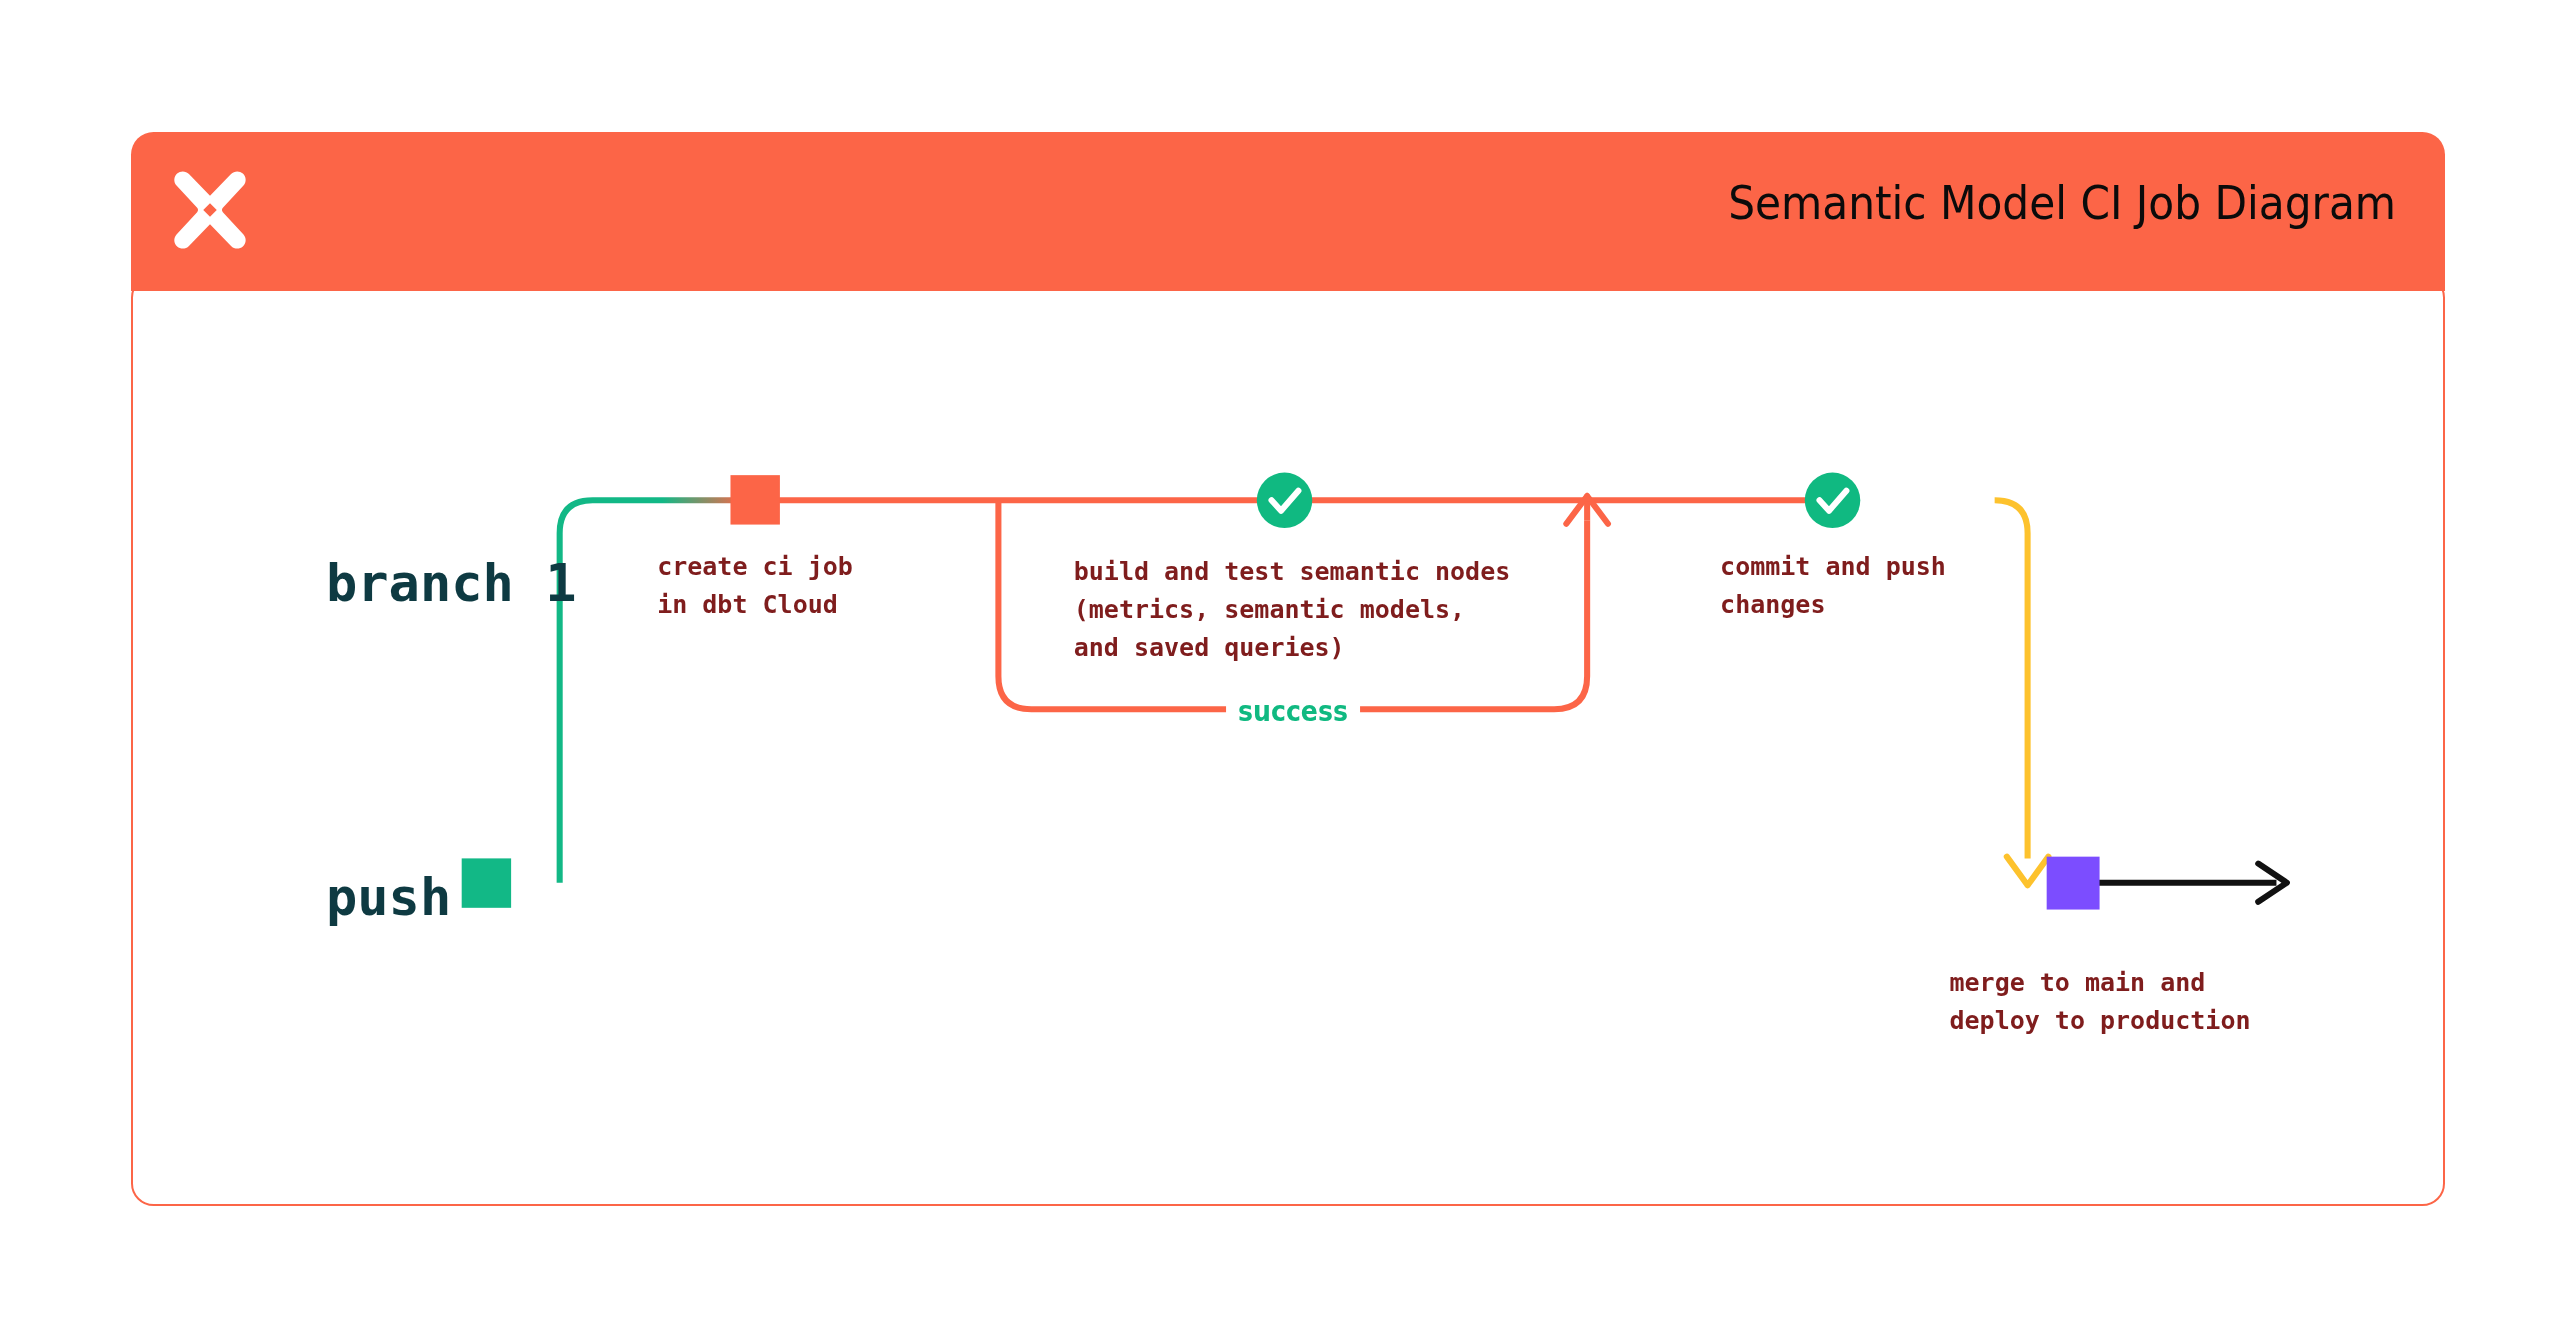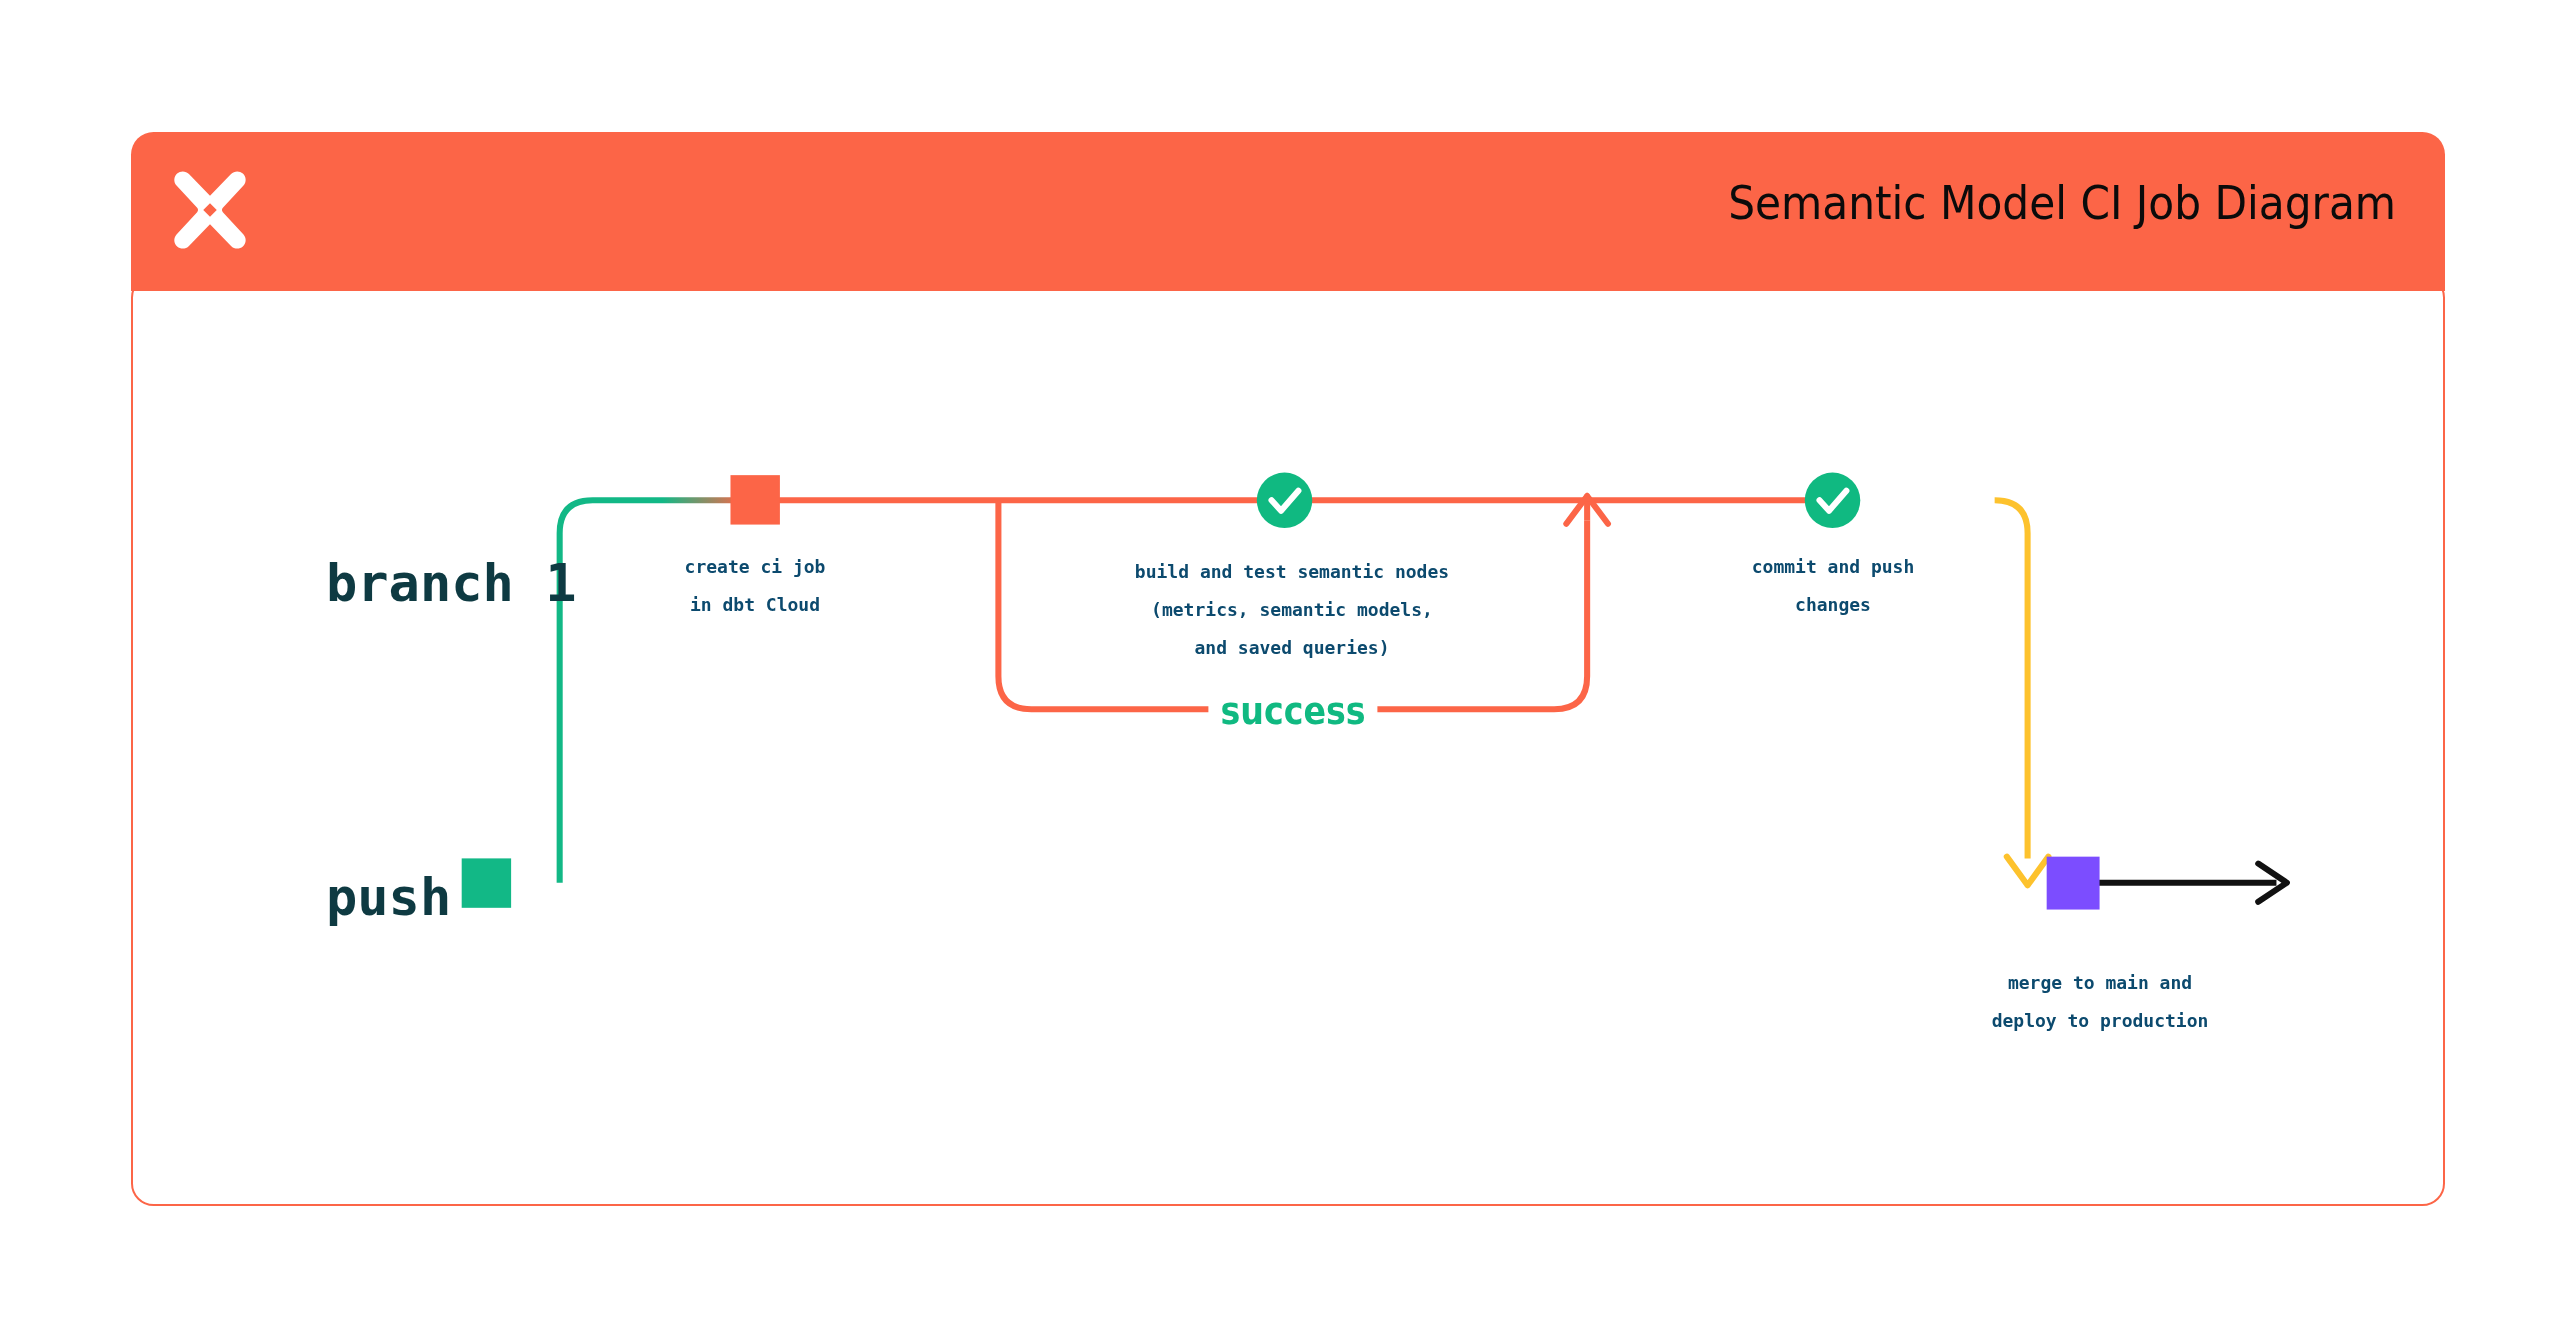--- a/index.html
+++ b/index.html
@@ -90,33 +90,33 @@
     font-weight: bold;
     font-size: 52px;
     color: #0E3A42;
     white-space: nowrap;
   }
 
   .node-caption {
     position: absolute;
     font-family: "DejaVu Sans Mono", monospace;
     font-weight: bold;
-    font-size: 18px;
+    font-size: 25px;
     line-height: 38px;
-    color: #0c4a6e;
-    text-align: center;
+    color: #7f1d1d;
+    text-align: left;
     white-space: pre;
     transform: translateX(-50%);
   }
 
   .edge-label {
     position: absolute;
     font-family: "DejaVu Sans Condensed", "Liberation Sans Narrow", "Liberation Sans", sans-serif;
     font-weight: bold;
-    font-size: 37px;
+    font-size: 28px;
     color: #10B981;
     white-space: nowrap;
     transform: translate(-50%, -50%);
     background: #ffffff;
     padding: 0 12px;
   }
 </style>
 </head>
 <body>
 

